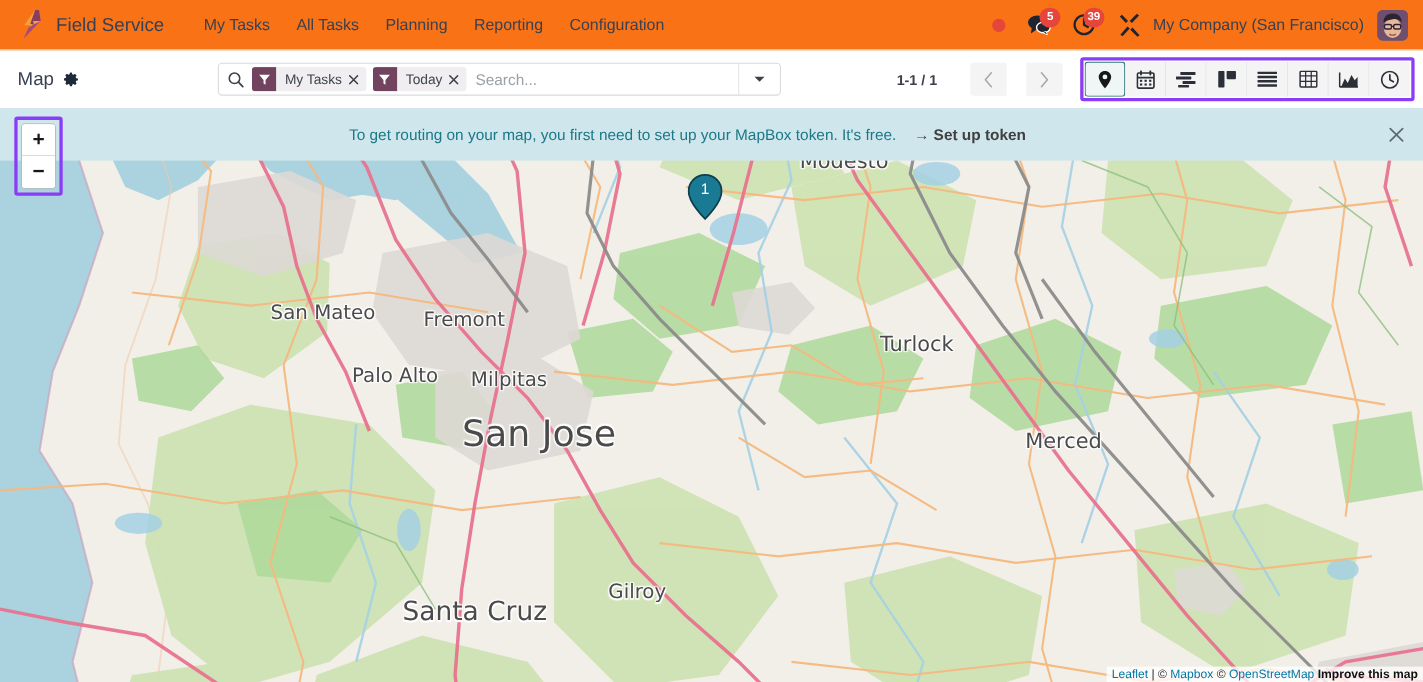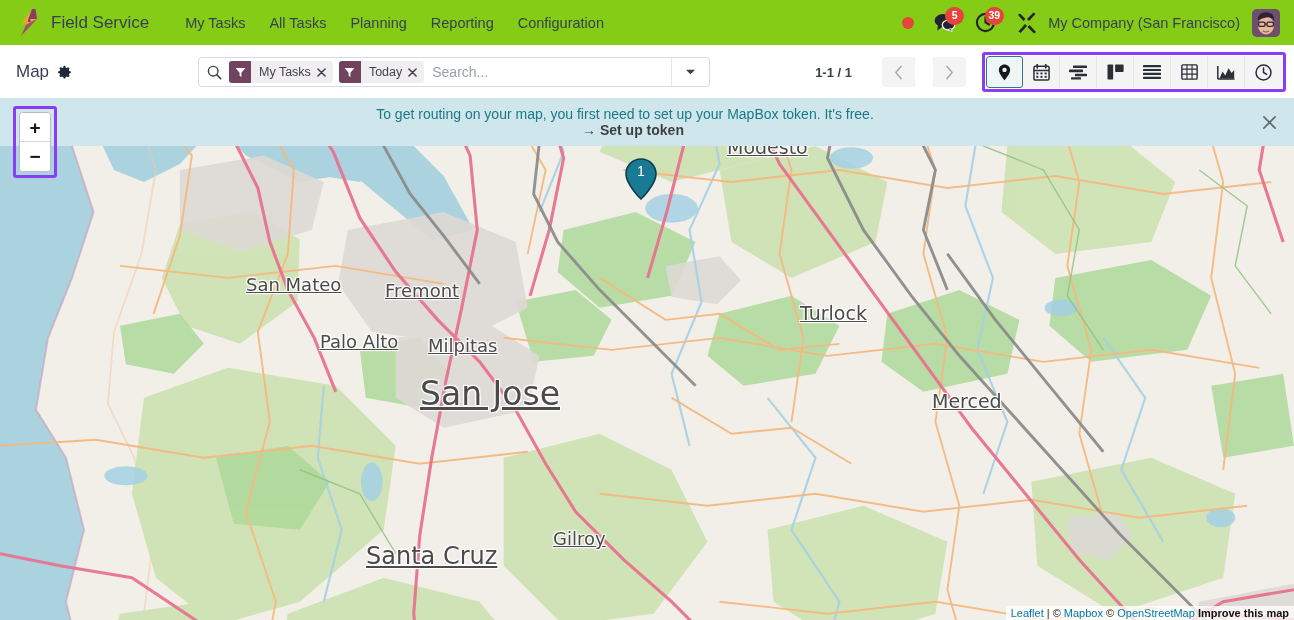--- a/index.html
+++ b/index.html
@@ -7,21 +7,21 @@
   html, body {
     width: 1294px; height: 620px;
     font-family: "Liberation Sans", sans-serif;
     background: #ffffff;
     overflow: hidden;
   }
 
   
   .navbar {
     height: 46px;
-    background: #84cc16;
+    background: #f97316;
     display: flex;
     align-items: center;
     padding: 0 14px 0 16px;
     border-bottom: 1px solid #ffffff;
     position: relative;
     z-index: 40;
   }
   .brand-logo {
     width: 26px; height: 28px;
     margin-right: 9px;
@@ -281,21 +281,20 @@
   .map-banner {
     position: absolute;
     top: 0; left: 0; right: 0;
     height: 48px;
     background: #cfe7ec;
     display: flex;
     align-items: center;
     justify-content: center;
     z-index: 20;
     padding: 0 44px 0 0;
-    flex-direction: column;
   }
   .banner-text {
     font-size: 14px;
     color: #1b7887;
   }
   .banner-link {
     font-size: 14px;
     color: #404040;
     font-weight: 600;
     margin-left: 16px;
@@ -365,21 +364,20 @@
 
   
   .city {
     position: absolute;
     color: #4a4a4a;
     font-family: "DejaVu Sans", sans-serif;
     white-space: nowrap;
     pointer-events: none;
     text-shadow: 1px 1px 1px #fff, -1px 1px 1px #fff, 1px -1px 1px #fff, -1px -1px 1px #fff, 0 0 3px #fff;
     z-index: 12;
-    text-decoration: underline;
   }
 
   
   .attrib {
     position: absolute;
     right: 0; bottom: 0;
     background: rgba(255,255,255,0.78);
     font-size: 11px;
     color: #2a2a2a;
     padding: 1px 5px;

